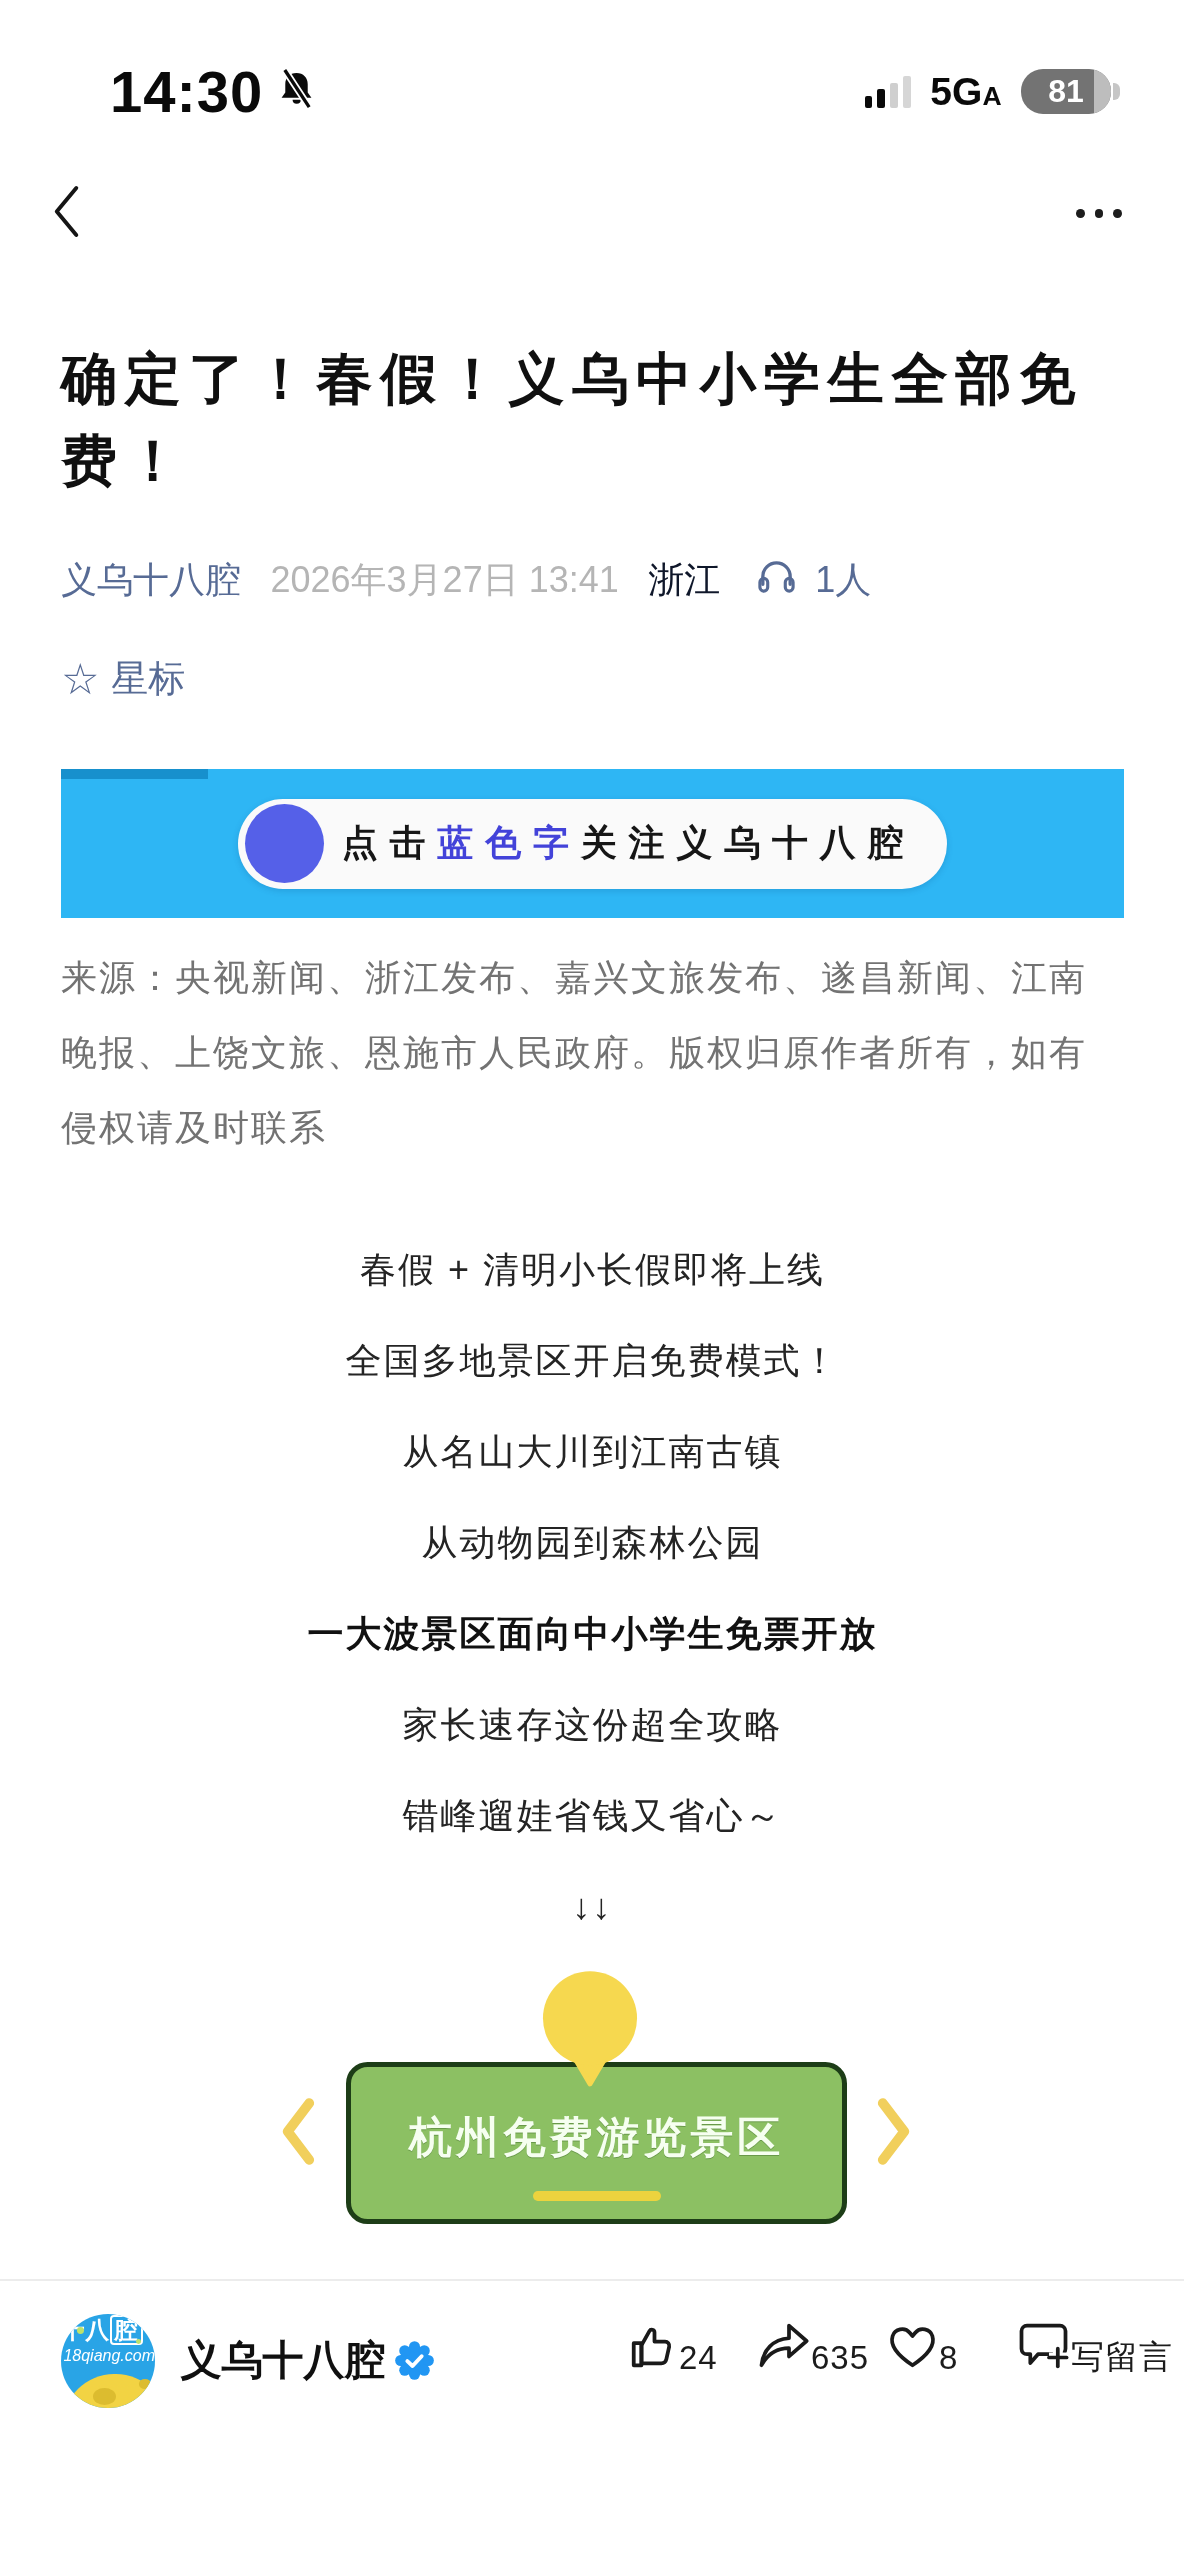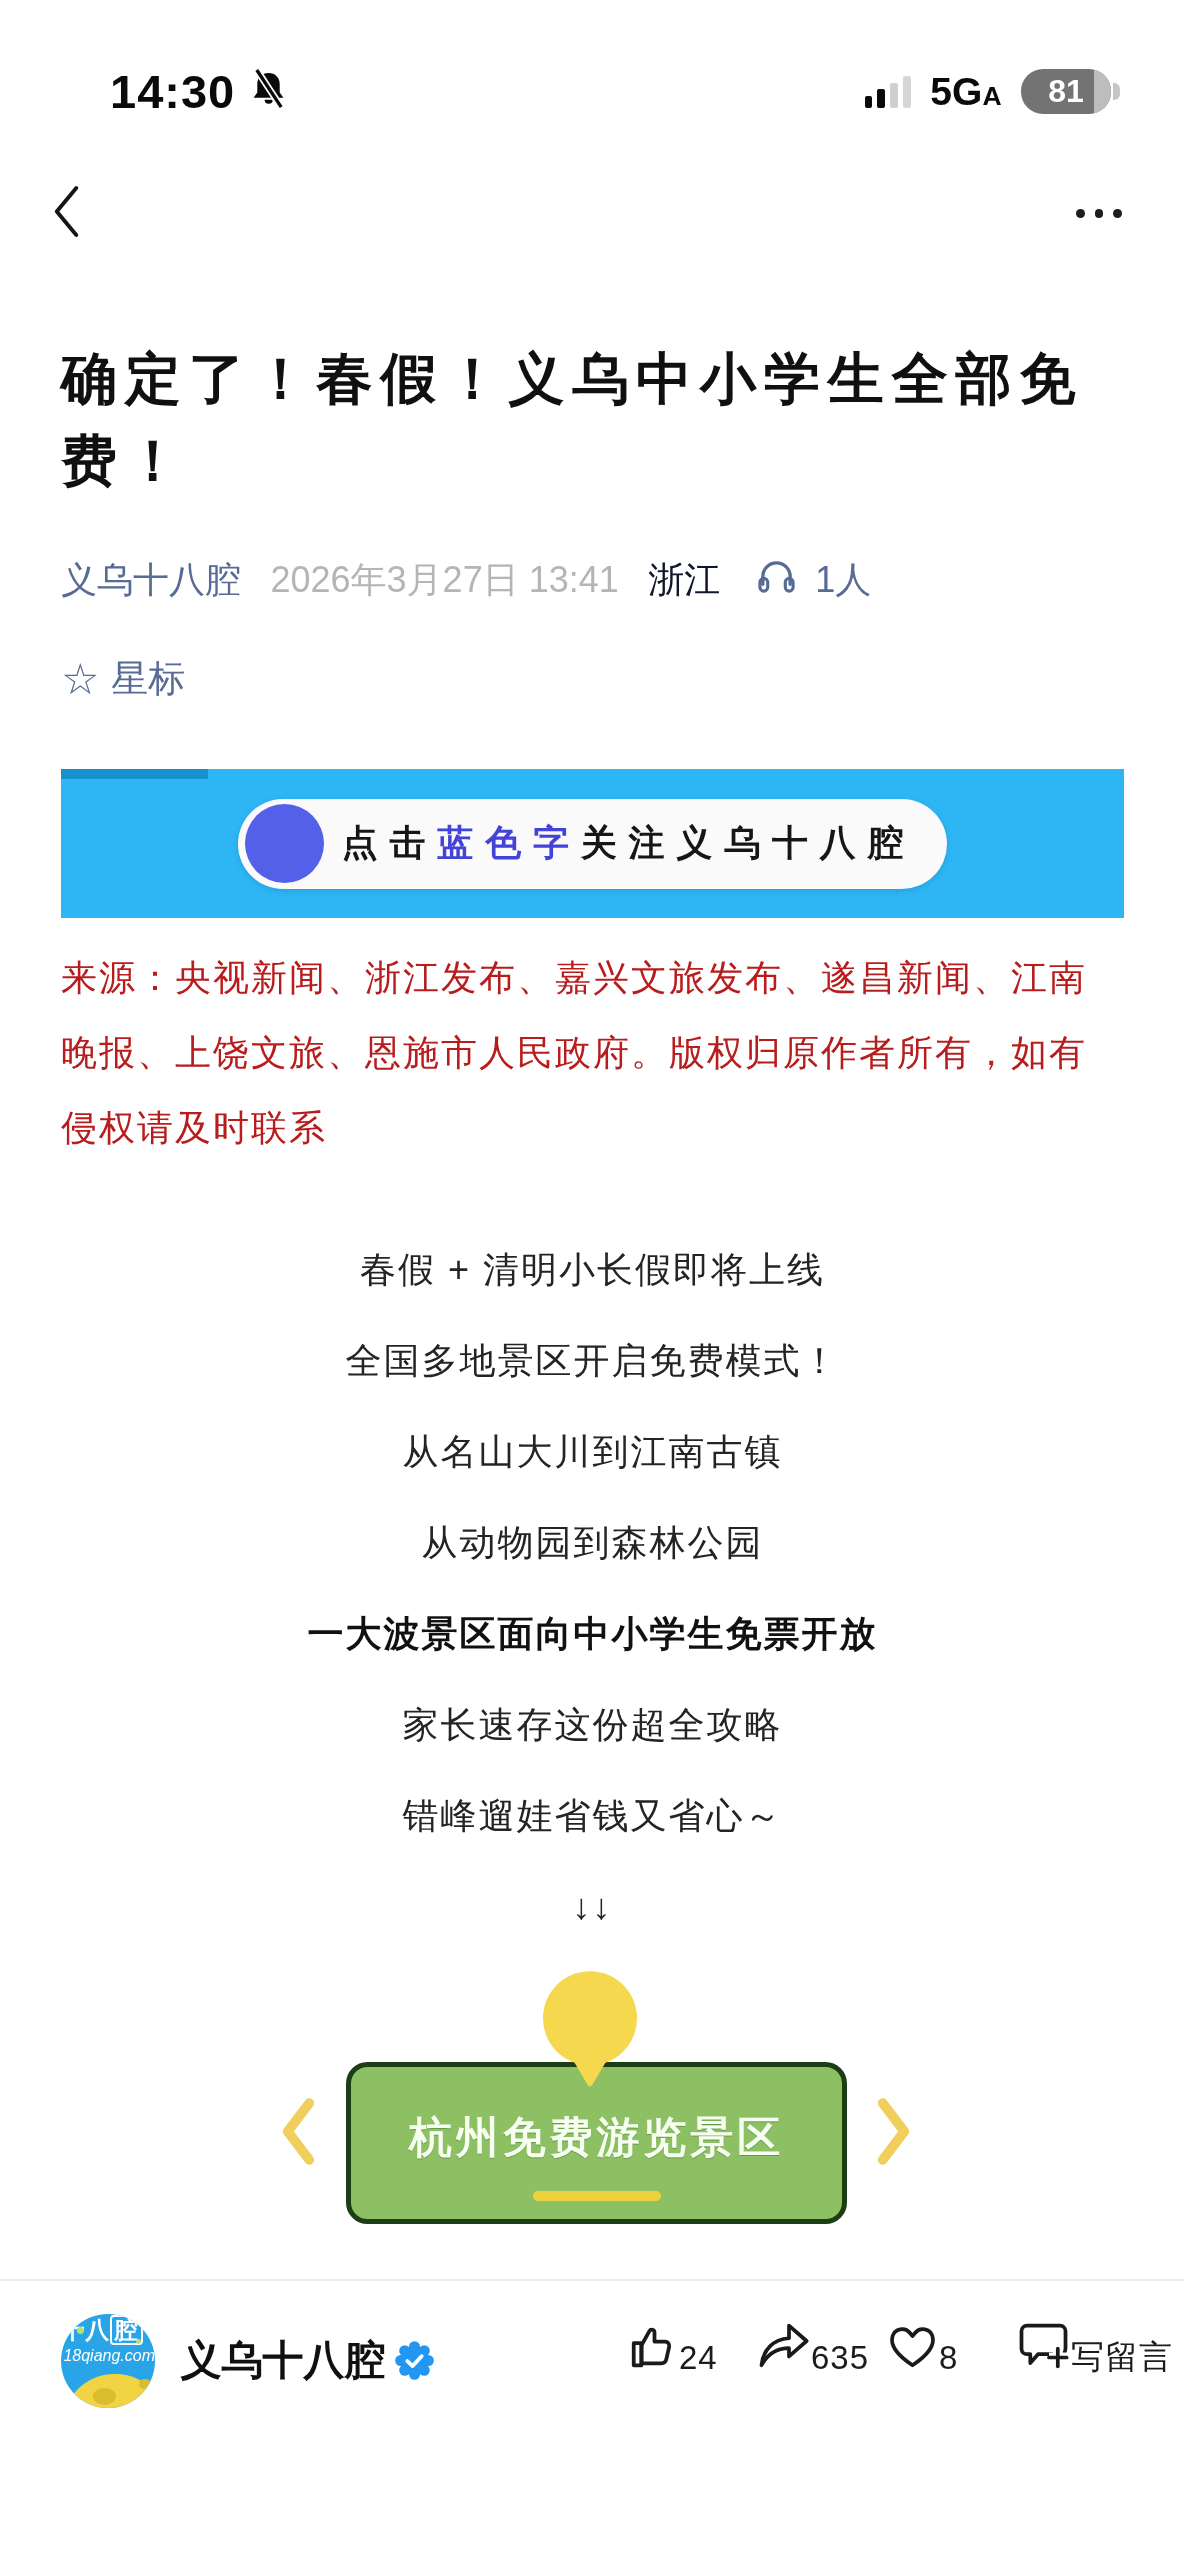--- a/index.html
+++ b/index.html
@@ -9,21 +9,21 @@
     font-family:"Liberation Sans", sans-serif; color:#121212;
   }
   .page { width:1185px; height:2576px; position:relative; background:#ffffff; }
 
   
   .status-row {
     display:flex; justify-content:space-between; align-items:center;
     padding:63px 65px 0 110px; height:120px;
   }
   .status-left { display:flex; align-items:center; gap:13.8px; }
-  .status-time { font-size:47px; font-weight:700; letter-spacing:1px; color:#0a0a0a; }
+  .status-time { font-size:58px; font-weight:700; letter-spacing:1px; color:#0a0a0a; }
   .status-right { display:flex; align-items:center; gap:19.6px; }
   .signal-bars { display:flex; align-items:flex-end; gap:4.9px; height:33px; }
   .signal-bars i { display:block; width:7.9px; border-radius:2px; }
   .sb1 { height:11.8px; background:#0a0a0a; }
   .sb2 { height:18.7px; background:#0a0a0a; }
   .sb3 { height:25.5px; background:#cfcfcf; }
   .sb4 { height:32px; background:#d6d6d6; }
   .net-label { font-size:39px; font-weight:700; color:#0a0a0a; letter-spacing:0; }
   .net-label .net-sub { font-size:26.5px; font-weight:700; }
   .battery { position:relative; display:flex; align-items:center; }
@@ -79,21 +79,21 @@
     width:79px; height:79px; border-radius:50%; background:#5560e8; margin-left:6.9px; flex:none;
   }
   .pill-text {
     flex:1; text-align:center; font-size:36px; font-weight:700; letter-spacing:11.8px;
     color:#161616; padding-right:13.8px; white-space:nowrap;
   }
   .pill-text .hl { color:#4343d9; }
 
   
   .source-note {
-    margin:21.6px 61px 0; font-size:36px; line-height:75px; color:#b91c1c; letter-spacing:2px;
+    margin:21.6px 61px 0; font-size:36px; line-height:75px; color:#737373; letter-spacing:2px;
   }
 
   
   .body-block { margin-top:77px; text-align:center; }
   .body-block p {
     font-size:36px; line-height:55px; margin:0 0 36px; color:#242424; letter-spacing:2px;
   }
   .body-block p.bold { font-weight:700; color:#111; }
   .down-arrows { font-size:43px; color:#3a3a3a; letter-spacing:17.7px; }
 

